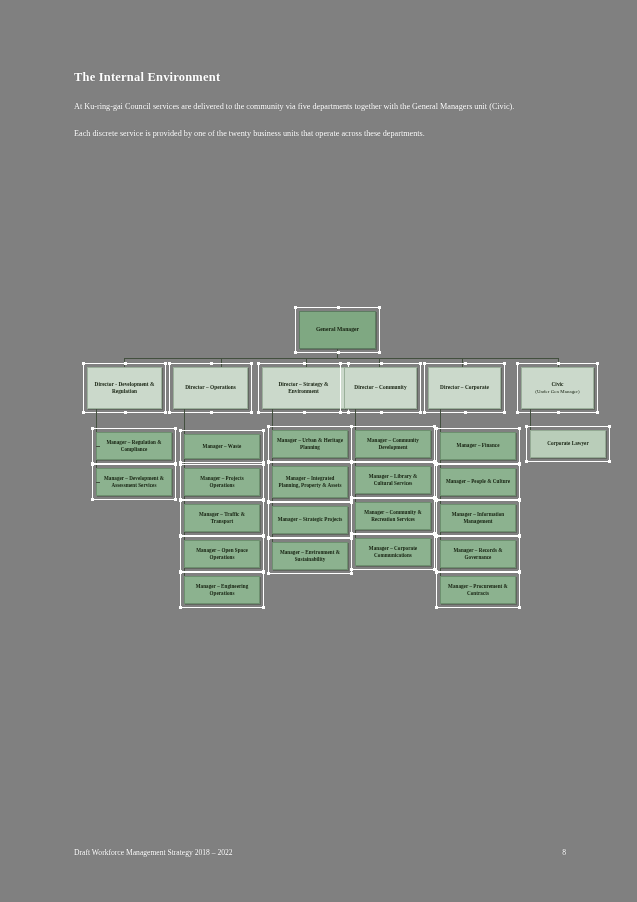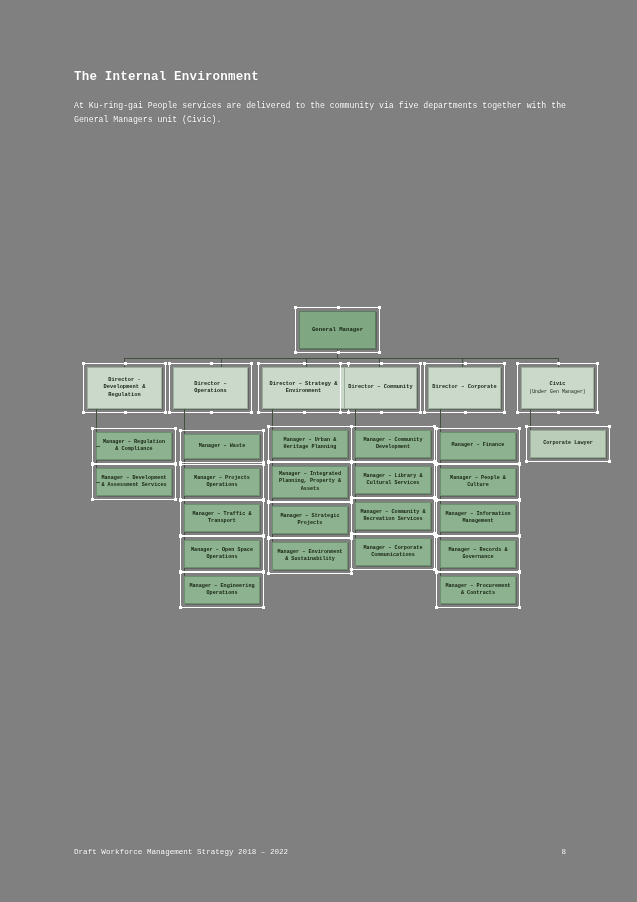--- a/index.html
+++ b/index.html
@@ -6,21 +6,21 @@
     margin: 0;
     padding: 0;
     background: #6e6e6e;
   }
   .page {
     position: relative;
     width: 637px;
     height: 902px;
     background: #808080;
     overflow: hidden;
-    font-family: Liberation Mono, monospace;
+    font-family: Liberation Serif, serif;
   }
 
   
   .textblock {
     position: absolute;
     left: 74px;
     top: 70px;
     width: 492px;
   }
   .h1 {
@@ -130,21 +130,22 @@
     text-shadow: 0 0 1px rgba(0,0,0,.3);
   }
 </style>
 </head>
 <body>
 
 <div class="page">
 
   <div class="textblock">
     <div class="h1">The Internal Environment</div>
-    <div class="para">At Ku-ring-gai People services are delivered to the community via five departments together with the General Managers unit (Civic).</div>
+    <div class="para">At Ku-ring-gai Council services are delivered to the community via five departments together with the General Managers unit (Civic).</div>
+    <div class="para">Each discrete service is provided by one of the twenty business units that operate across these departments.</div>
   </div>
 
   <div class="chart">
 
     <div class="conn v" style="left:337px;top:349px;height:10px;"></div>
     <div class="conn h" style="left:124px;top:358px;width:435px;"></div>
     <div class="conn v" style="left:124px;top:358px;height:9px;"></div>
     <div class="conn v" style="left:221px;top:358px;height:9px;"></div>
     <div class="conn v" style="left:306px;top:358px;height:9px;"></div>
     <div class="conn v" style="left:379px;top:358px;height:9px;"></div>

